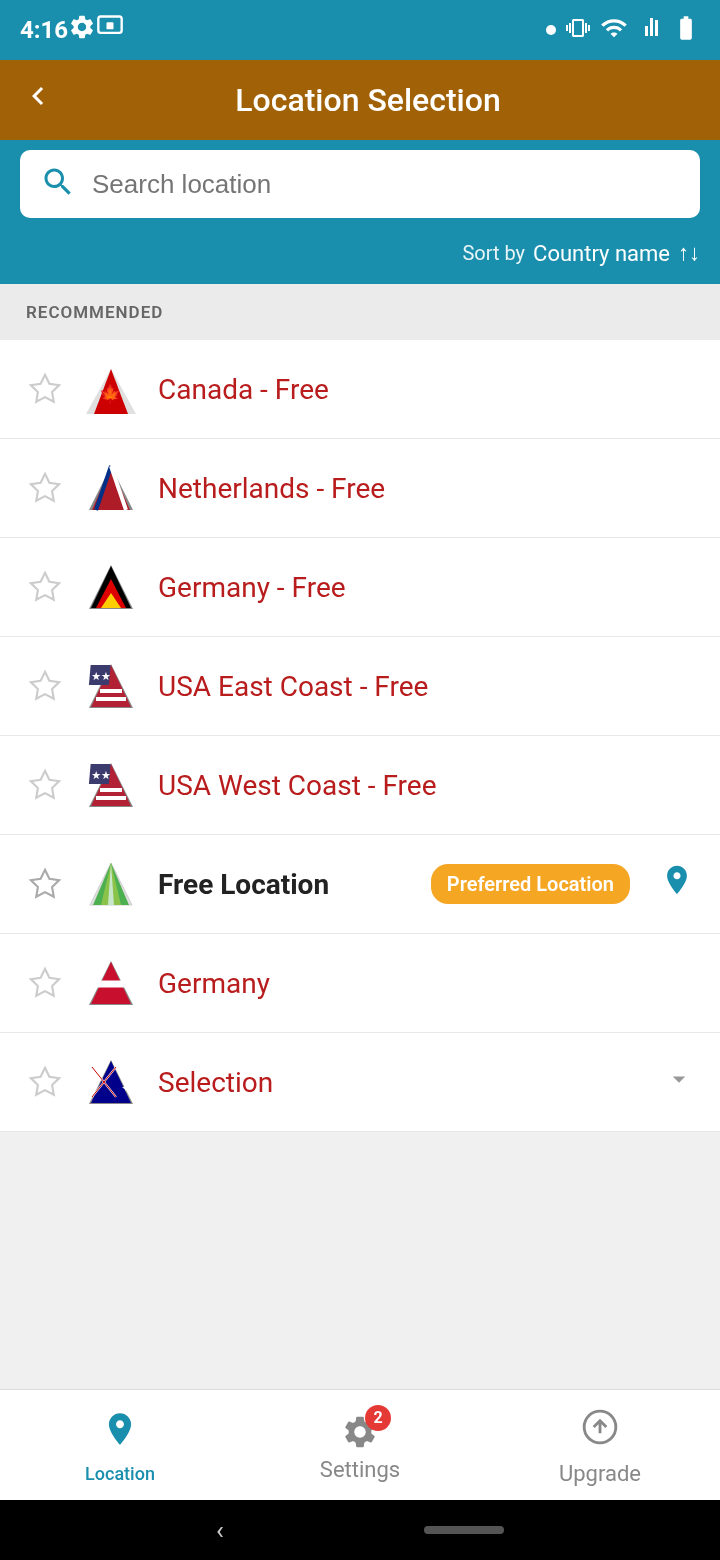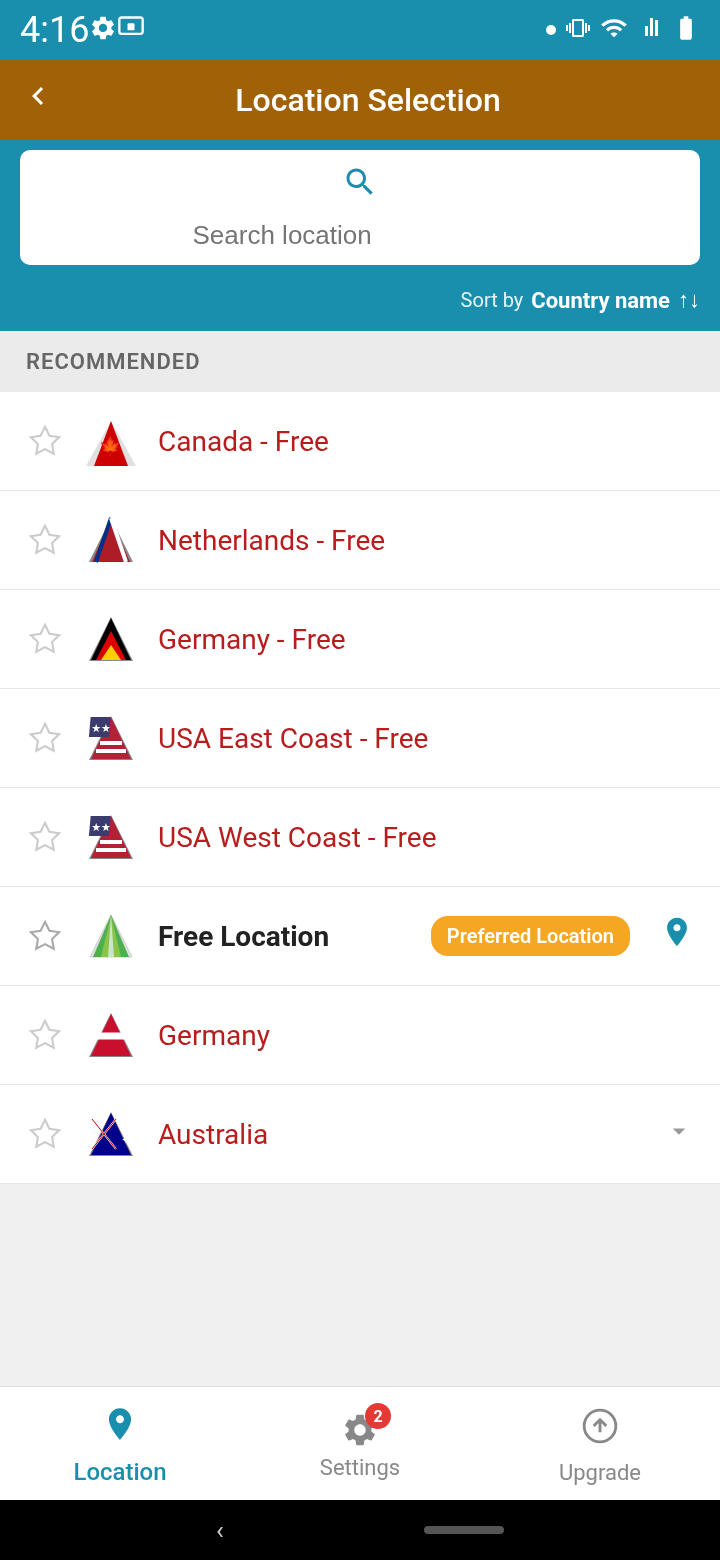--- a/index.html
+++ b/index.html
@@ -10,21 +10,21 @@
     .status-bar {
       width: 100%;
       height: 60px;
       background: #1a8fad;
       display: flex;
       align-items: center;
       justify-content: space-between;
       padding: 0 20px;
       color: white;
     }
-    .status-left { font-size: 36px; font-weight: normal; display: flex; align-items: center; gap: 0; }
+    .status-left { font-size: 24px; font-weight: bold; display: flex; align-items: center; gap: 0; }
     .status-right { display: flex; align-items: center; gap: 10px; font-size: 22px; }
 
     
     .top-bar {
       width: 100%;
       background: #a16207;
       display: flex;
       align-items: center;
       padding: 18px 20px;
       position: relative;
@@ -37,21 +37,20 @@
       background: #1a8fad;
       padding: 10px 20px 14px;
     }
     .search-input-wrap {
       background: white;
       border-radius: 10px;
       display: flex;
       align-items: center;
       padding: 14px 20px;
       gap: 16px;
-      flex-direction: column;
     }
     .search-input-wrap input {
       border: none;
       outline: none;
       font-size: 26px;
       color: #aaa;
       flex: 1;
       background: transparent;
     }
     .search-icon-svg { color: #1a8fad; }
@@ -59,28 +58,28 @@
     
     .sort-row {
       background: #1a8fad;
       padding: 8px 20px 18px;
       display: flex;
       justify-content: flex-end;
       align-items: center;
       gap: 8px;
     }
     .sort-label { color: white; font-size: 20px; opacity: 0.9; }
-    .sort-value { color: white; font-size: 22px; font-weight: 700; }
+    .sort-value { color: white; font-size: 22px; font-weight: 400; }
     .sort-arrows { color: white; font-size: 22px; }
 
     
     .section-header {
       background: #ebebeb;
       padding: 18px 26px;
-      font-size: 22px;
+      font-size: 17px;
       font-weight: 600;
       color: #666;
       letter-spacing: 1px;
     }
 
     
     .list-item {
       background: white;
       display: flex;
       align-items: center;
@@ -122,21 +121,21 @@
       flex: 1;
       display: flex;
       flex-direction: column;
       align-items: center;
       justify-content: center;
       padding: 18px 0 14px;
       cursor: pointer;
       gap: 6px;
     }
     .nav-item-label { font-size: 22px; color: #888; }
-    .nav-item-label-active { font-size: 24px; color: #1a8fad; font-weight: 500; }
+    .nav-item-label-active { font-size: 18px; color: #1a8fad; font-weight: 500; }
     .nav-icon { font-size: 36px; color: #888; }
     .nav-icon-active { font-size: 36px; color: #1a8fad; }
     .badge-wrap { position: relative; display: inline-flex; }
     .badge-red {
       position: absolute; top: -8px; right: -12px;
       background: #e53935; color: white;
       border-radius: 50%; width: 26px; height: 26px;
       font-size: 16px; font-weight: bold;
       display: flex; align-items: center; justify-content: center;
     }
@@ -381,21 +380,21 @@
         <polygon points="25,4 45,46 5,46" fill="#00008b"></polygon>
         <line x1="5" y1="46" x2="45" y2="46" stroke="transparent"></line>
 
         <line x1="6" y1="10" x2="30" y2="40" stroke="white" stroke-width="2"></line>
         <line x1="30" y1="10" x2="6" y2="40" stroke="white" stroke-width="2"></line>
         <line x1="6" y1="10" x2="30" y2="40" stroke="#cc0000" stroke-width="1"></line>
         <line x1="30" y1="10" x2="6" y2="40" stroke="#cc0000" stroke-width="1"></line>
         <text x="35" y="35" font-size="12" fill="white">✦</text>
       </svg>
     </span>
-    <span class="item-label">Australia</span>
+    <span class="item-label">Selection</span>
     <span class="chevron">
       <svg width="30" height="30" viewBox="0 0 24 24" fill="#999">
           <path d="M7 10l5 5 5-5z"></path>
         </svg>
     </span>
   </div>
 
 </div>
 
 <div class="bottom-nav">

